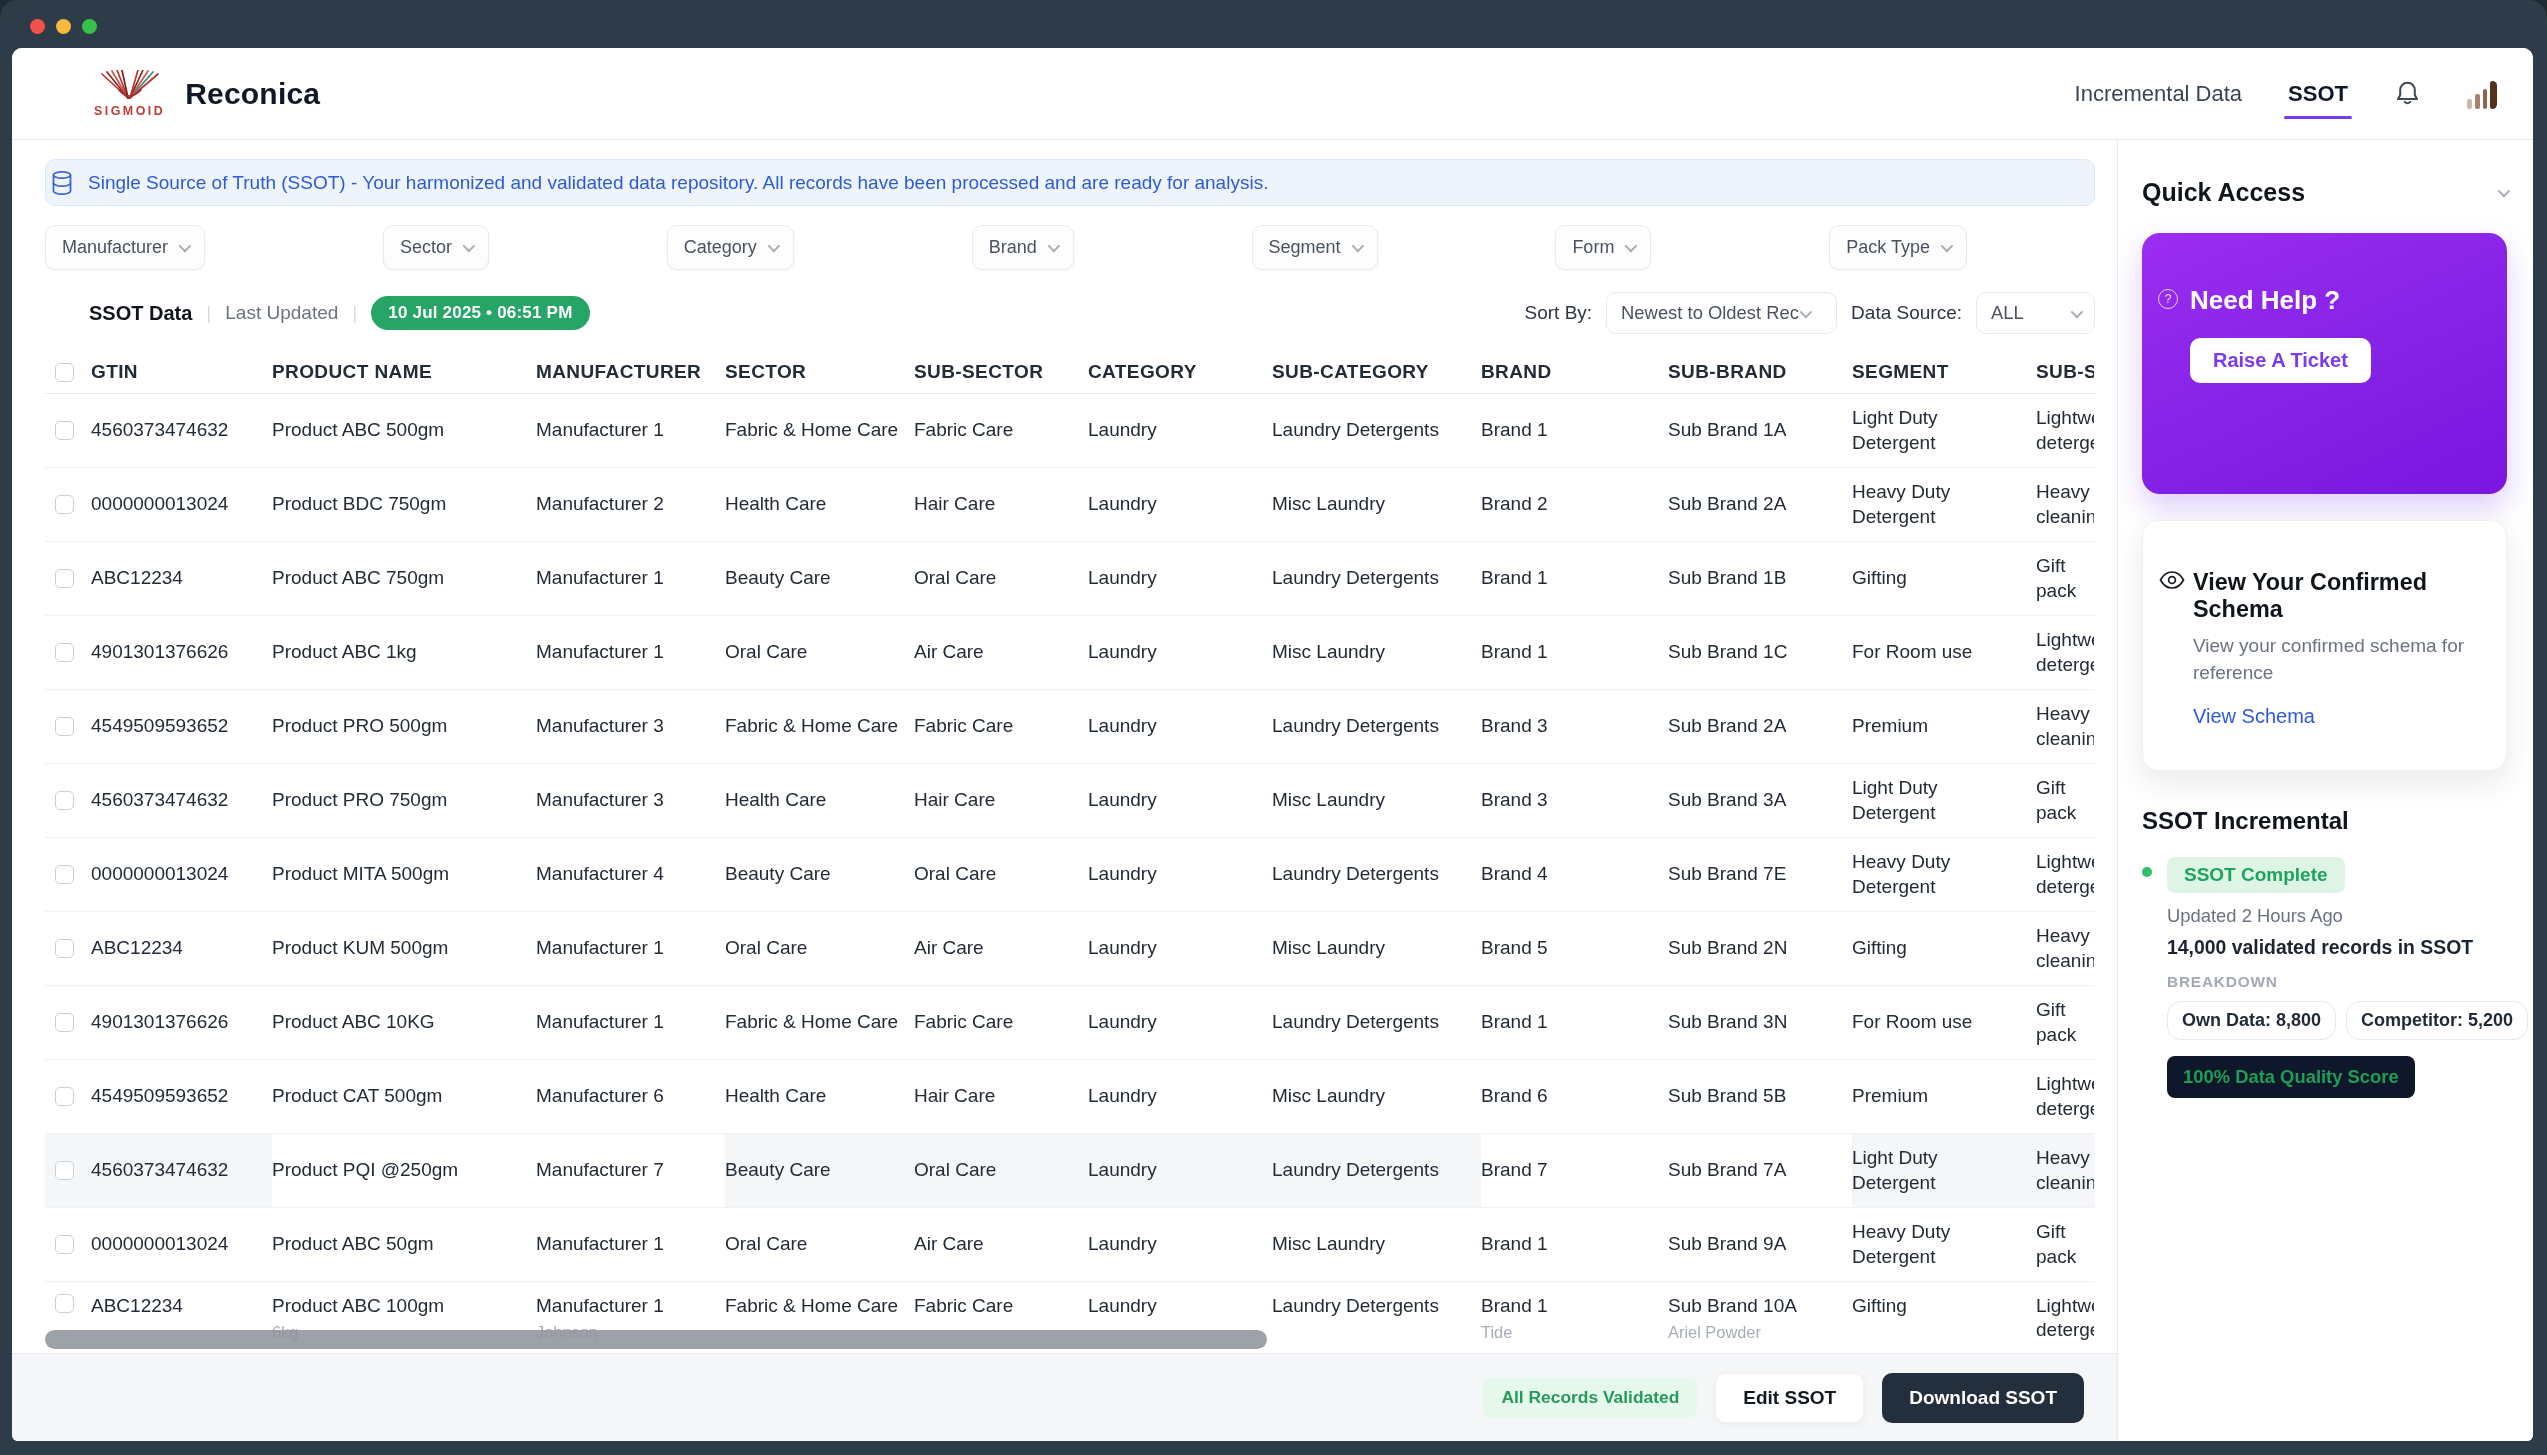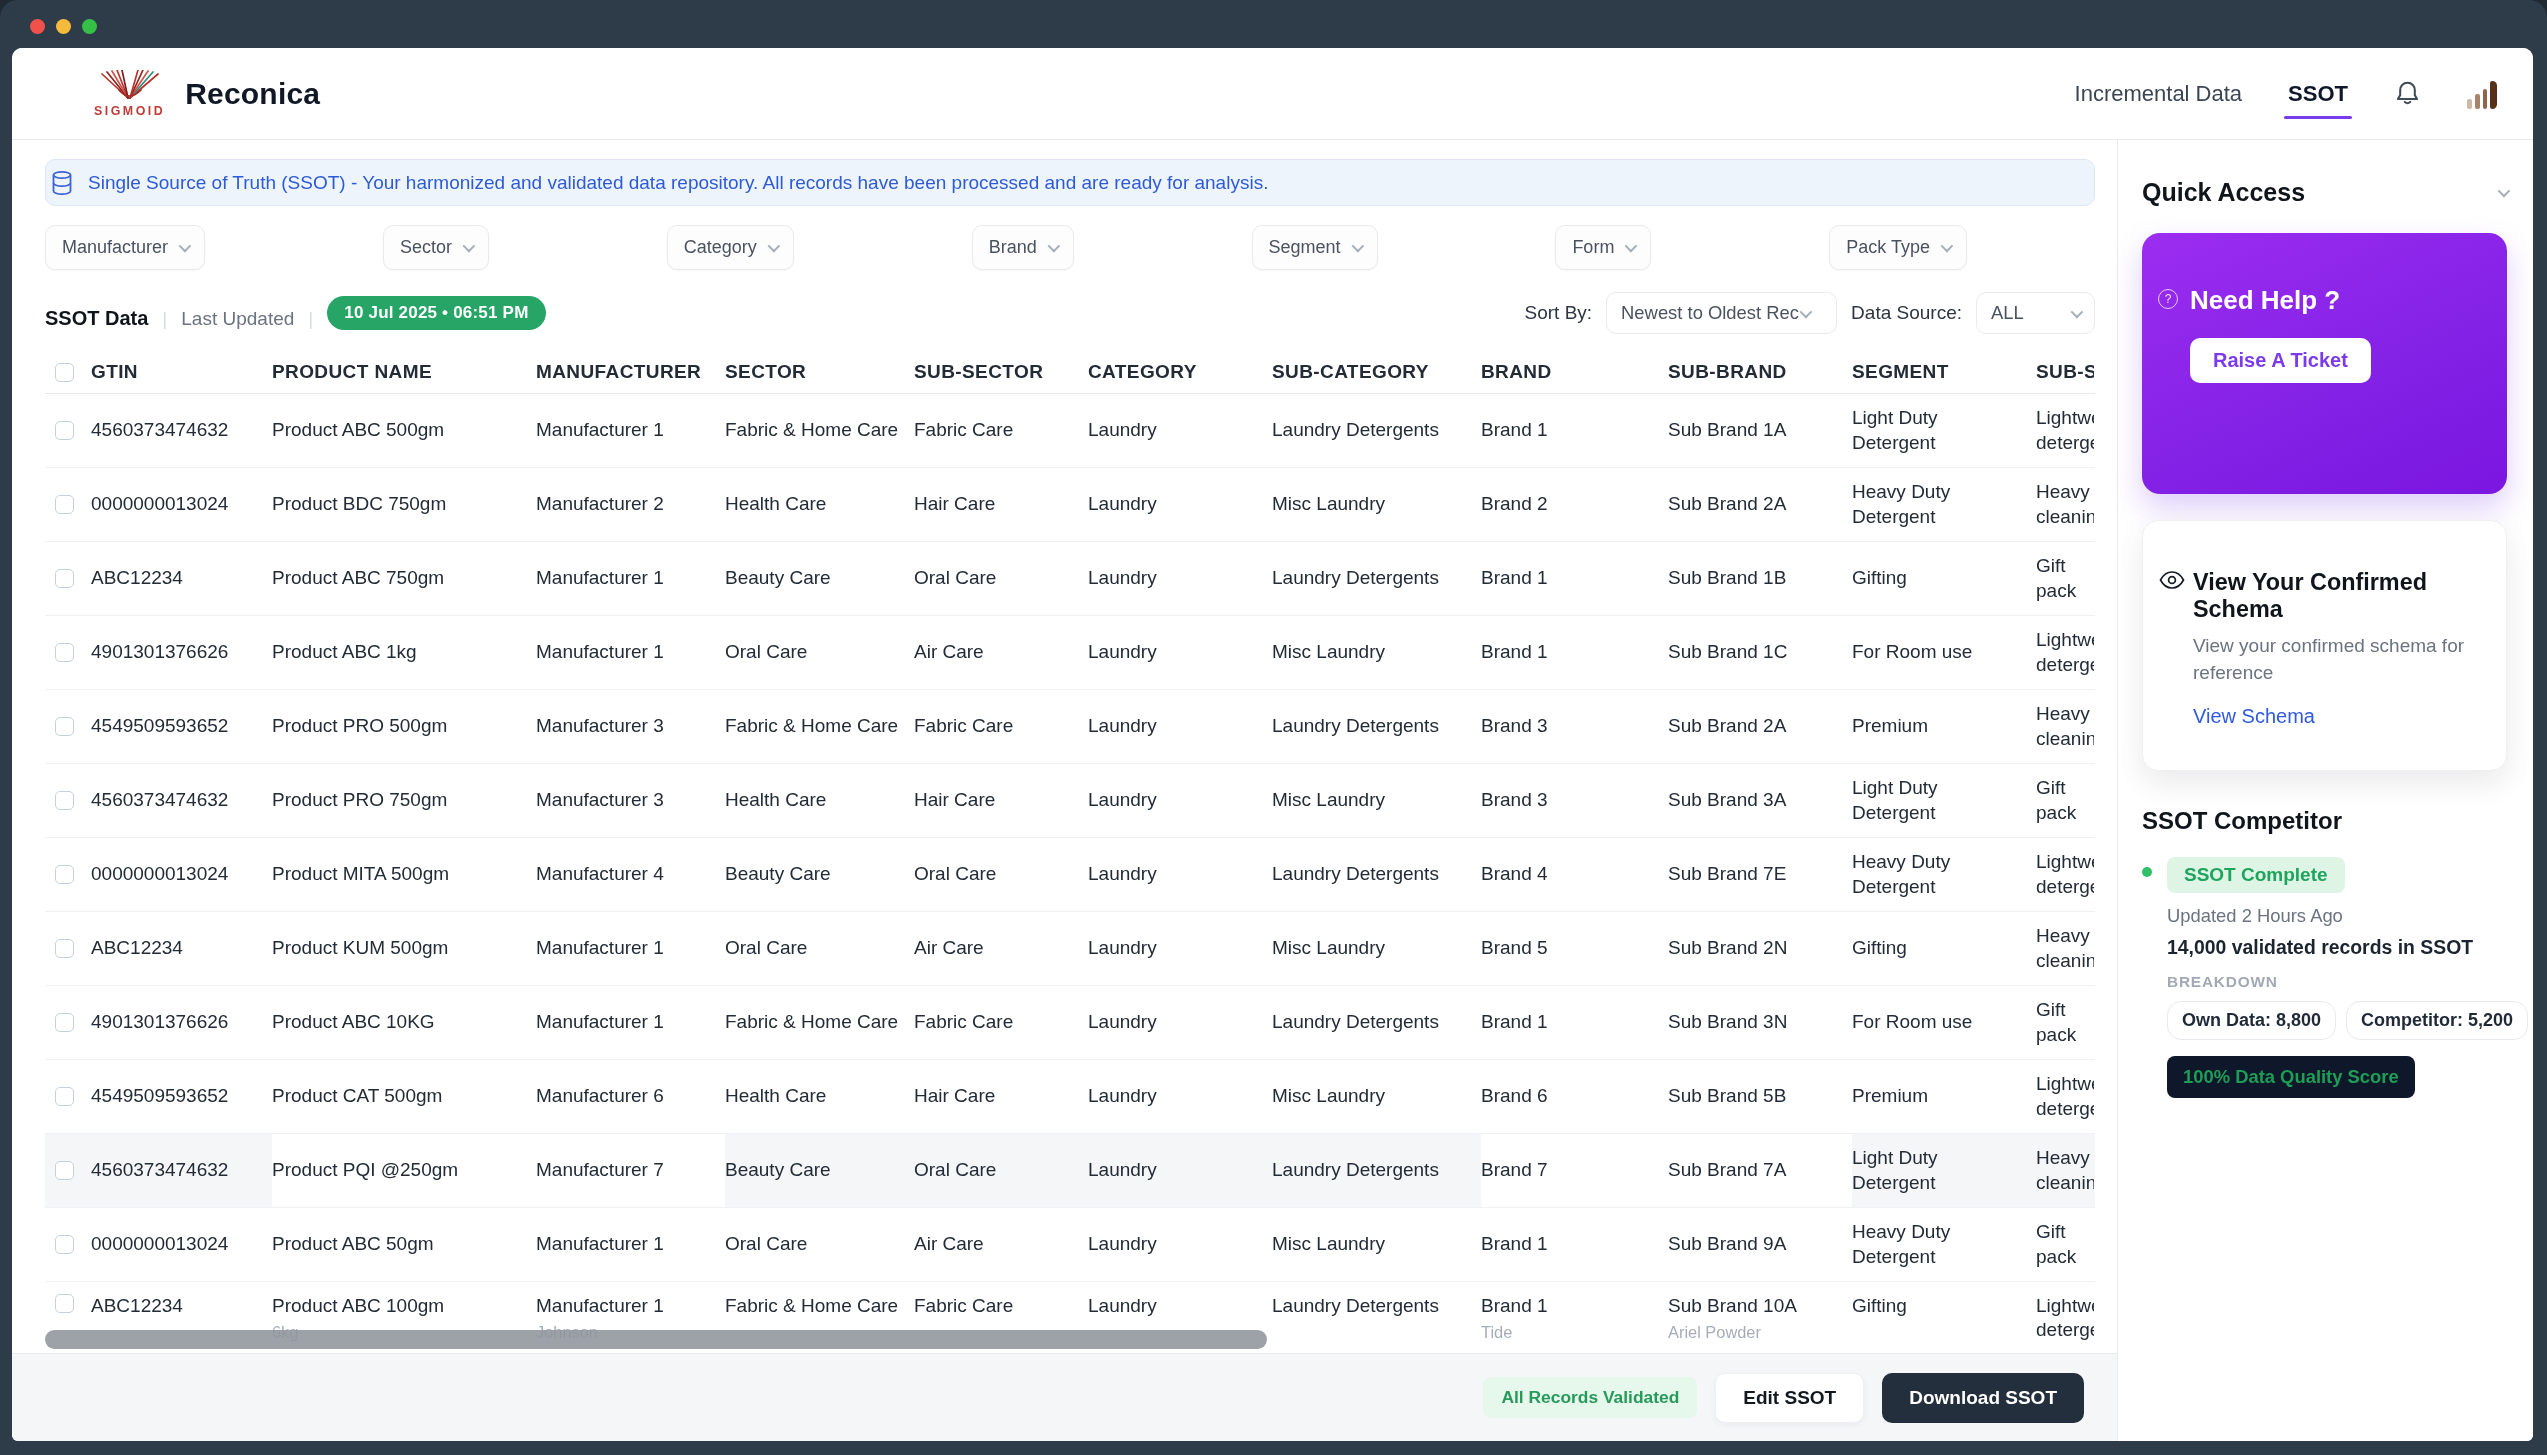--- a/index.html
+++ b/index.html
@@ -32,21 +32,21 @@
   #banner .txt { font-size:19px; color:#2d5bd7; font-weight:500; }
 
   
   #filter-row { position:absolute; left:33px; top:177px; width:1922px; display:flex; justify-content:space-between; }
   .filter-chip { display:flex; align-items:center; gap:11px; padding:11px 16px; background:#fdfdfe; border:1px solid #e8eaee; border-radius:10px; box-shadow:0 1px 2px rgba(16,24,40,.04); cursor:pointer; }
   .filter-chip .flabel { font-size:18px; color:#4a5260; }
   .chev { width:9px; height:9px; border-right:2px solid #a7aeb8; border-bottom:2px solid #a7aeb8; transform:rotate(45deg) translateY(-2px); flex:none; }
 
   
   #toolbar { position:absolute; left:33px; top:244px; width:2050px; display:flex; align-items:center; }
-  .tb-left { display:flex; align-items:flex-end; gap:14px; }
+  .tb-left { display:flex; align-items:center; gap:14px;margin-left:44px; }
   .tb-title { font-size:20px; font-weight:700; color:#10151c; }
   .tb-sep { color:#d7dbe0; font-size:19px; }
   .tb-updated { font-size:19px; color:#6b7280; }
   .date-pill { background:#27a567; color:#fff; font-size:17px; font-weight:700; padding:7px 17px; border-radius:994px; letter-spacing:0.2px; }
   .tb-right { margin-left:auto; display:flex; align-items:center; gap:14px; }
   .tb-label { font-size:19px; color:#2d3542; }
   .select-chip { display:flex; align-items:center; background:#fff; border:1px solid #e8eaee; border-radius:10px; padding:9px 14px; cursor:pointer; }
   .select-chip .slabel { font-size:18.4px; color:#4a5260; white-space:nowrap; overflow:hidden; }
   .select-chip.sort { width:231px; } .select-chip.sort .slabel { width:179px; }
   .select-chip.src { width:119px; justify-content:space-between; } 
@@ -761,21 +761,21 @@
       <div class="schema-card">
         <svg class="schema-eye" width="26" height="18" viewBox="0 0 26 18">
           <path d="M1.5 9 C4.5 3.4 8.5 1 13 1 S21.5 3.4 24.5 9 C21.5 14.6 17.5 17 13 17 S4.5 14.6 1.5 9 Z" fill="none" stroke="#171d26" stroke-width="1.7"></path>
           <circle cx="13" cy="9" r="3.4" fill="none" stroke="#171d26" stroke-width="1.7"></circle>
         </svg>
         <div class="schema-title">View Your Confirmed Schema</div>
         <div class="schema-body">View your confirmed schema for reference</div>
         <span class="schema-link">View Schema</span>
       </div>
 
-      <div class="stats-title">SSOT Competitor</div>
+      <div class="stats-title">SSOT Incremental</div>
       <div class="stats-block">
         <span class="stat-dot"></span>
         <div class="stat-col">
           <span class="status-pill">SSOT Complete</span>
           <div class="stat-updated">Updated 2 Hours Ago</div>
           <div class="stat-records">14,000 validated records in SSOT</div>
           <div class="stat-breakdown">BREAKDOWN</div>
           <div class="pill-row">
             <span class="bd-pill">Own Data: 8,800</span>
             <span class="bd-pill">Competitor: 5,200</span>

